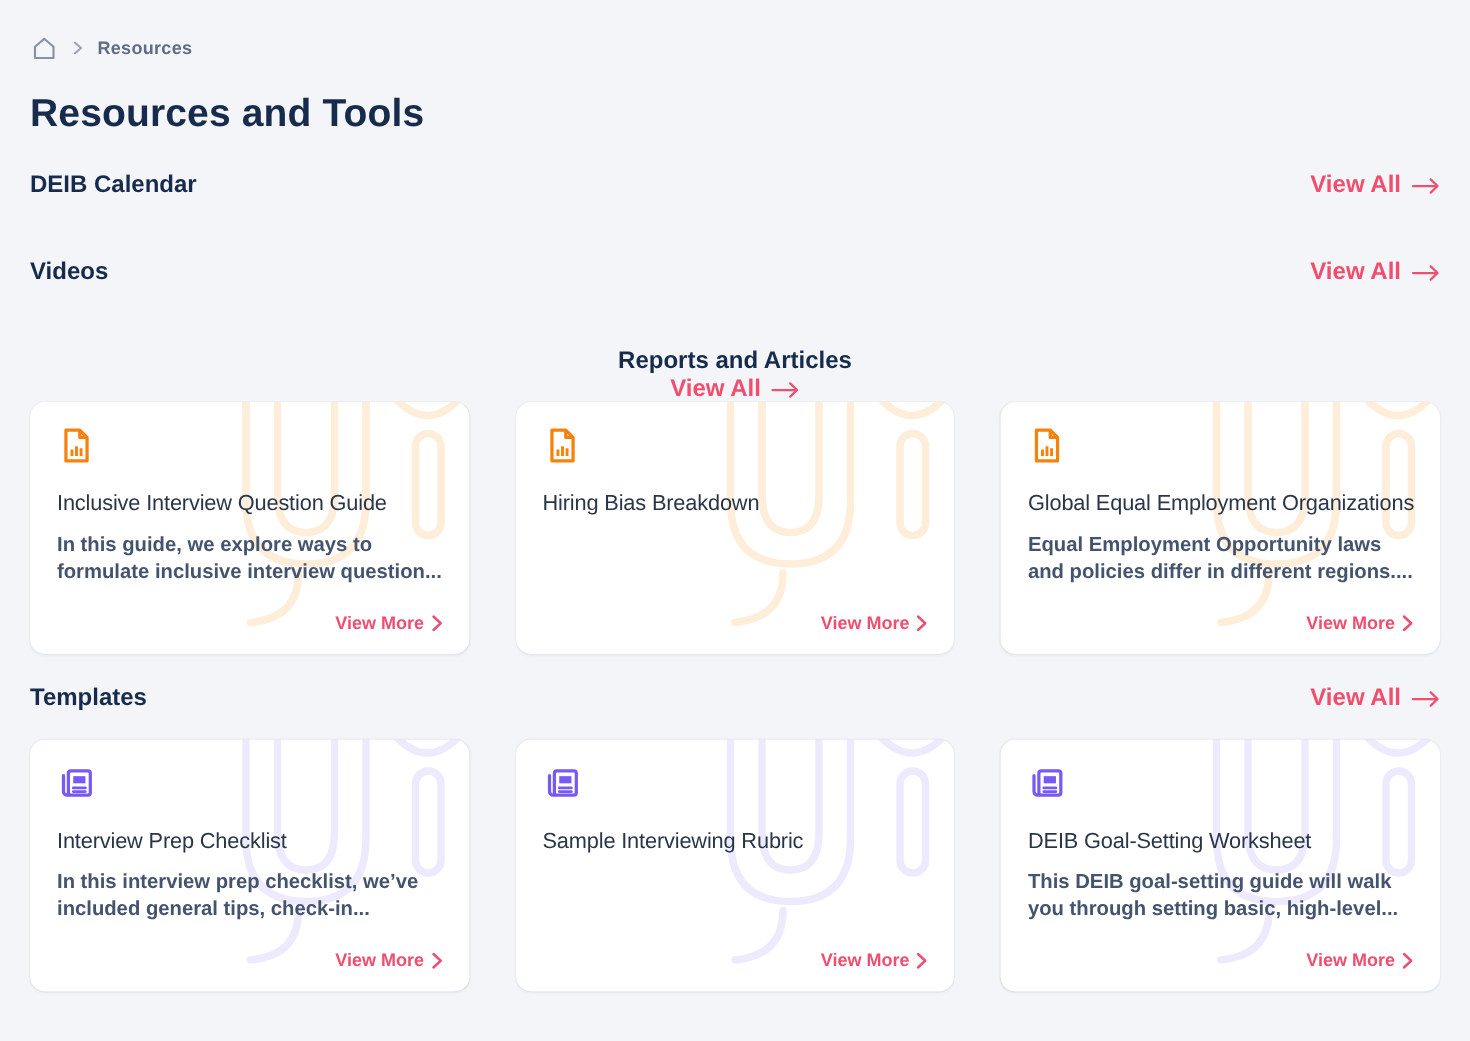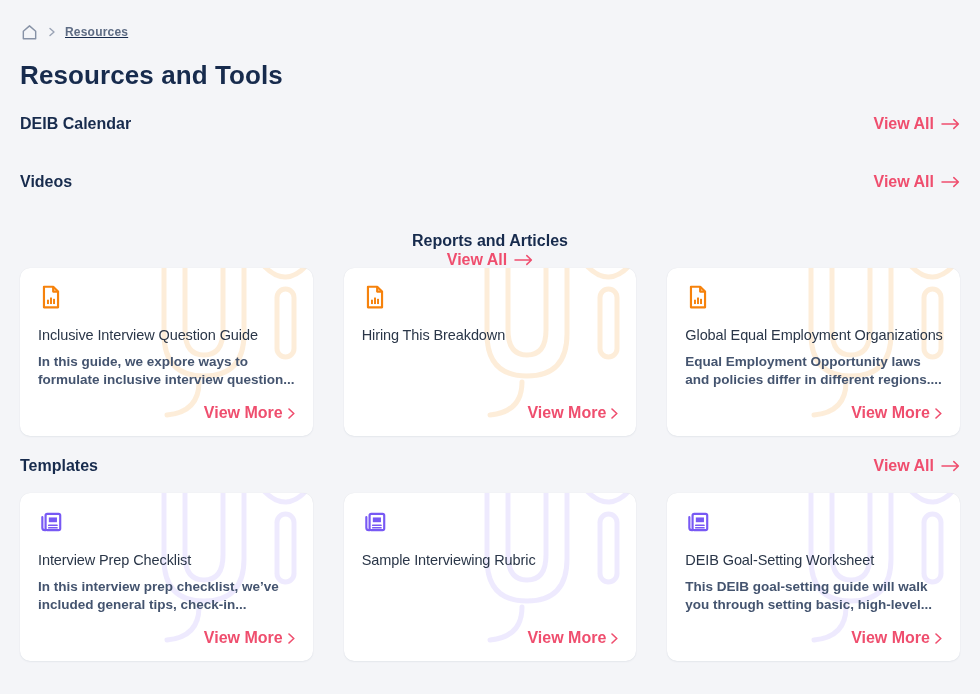--- a/index.html
+++ b/index.html
@@ -5,21 +5,21 @@
   * { box-sizing: border-box; margin: 0; padding: 0; }
   html, body { width: 980px; height: 694px; overflow: hidden; }
   body {
     background: #F4F5F8;
     font-family: "Liberation Sans", sans-serif;
     color: #172B4D;
   }
   .container { padding: 20px 20px 0 20px; width: 980px; }
 
   
-  .breadcrumb { display: flex; align-items: center; gap: 9px; height: 20px; margin-top: 2px; text-decoration: underline; }
+  .breadcrumb { display: flex; align-items: center; gap: 9px; height: 20px; margin-top: 2px; }
   .crumb-home { display: inline-flex; align-items: center; cursor: pointer; }
   .crumb-sep { display: inline-flex; align-items: center; }
   .crumb-label { font-size: 12px; font-weight: 700; color: #5E6C84; letter-spacing: .2px; }
 
   
   .page-title { margin-top: 18px; font-size: 26px; line-height: 30px; font-weight: 700; color: #172B4D; letter-spacing: .1px; }
 
   
   .section-row { display: flex; align-items: center; justify-content: space-between; height: 20px; }
   .section-row.first { margin-top: 24px; justify-content: space-between; }
@@ -52,21 +52,21 @@
     position: relative; z-index: 1;
     margin-top: 9px;
     font-size: 13.5px; line-height: 18px; font-weight: 700;
     color: #44546F;
     max-height: 36px; overflow: hidden;
   }
   .view-more {
     position: absolute; z-index: 1; right: 18px; bottom: 14px;
     display: inline-flex; align-items: center; gap: 5px; cursor: pointer; text-decoration: none;
   }
-  .view-more span { font-size: 16px; font-weight: 700; color: #EF4E6E; }
+  .view-more span { font-size: 12px; font-weight: 700; color: #EF4E6E; }
 
   
   .watermark { position: absolute; top: -4px; right: 4px; z-index: 0; pointer-events: none; }
 </style>
 </head>
 <body>
 
 <div class="container">
 
   <div class="breadcrumb">
@@ -154,21 +154,21 @@
       </svg>
       <span class="card-icon">
         <svg width="26" height="26" viewBox="0 0 24 24" fill="none">
           <path d="M5.5 2.5 H14 L18.5 7 V21.5 H5.5 Z" stroke="#F6820C" stroke-width="2" stroke-linejoin="round"></path>
           <path d="M14 2.5 V7 H18.5" stroke="#F6820C" stroke-width="2" stroke-linejoin="round"></path>
           <rect x="8.3" y="14.5" width="1.8" height="4" fill="#F6820C"></rect>
           <rect x="11.1" y="12.5" width="1.8" height="6" fill="#F6820C"></rect>
           <rect x="13.9" y="13.7" width="1.8" height="4.8" fill="#F6820C"></rect>
         </svg>
       </span>
-      <div class="card-title">Hiring This Breakdown</div>
+      <div class="card-title">Hiring Bias Breakdown</div>
       <a class="view-more">
         <span>View More</span>
         <svg width="7" height="11" viewBox="0 0 7 11" fill="none">
           <path d="M1 1 L5.8 5.5 L1 10" stroke="#EF4E6E" stroke-width="1.6" stroke-linecap="round" stroke-linejoin="round"></path>
         </svg>
       </a>
     </div>
 
     <div class="card">
       <svg class="watermark" width="210" height="165" viewBox="0 0 210 165" fill="none" stroke="rgba(246,146,30,0.17)" stroke-width="5" stroke-linecap="round">

